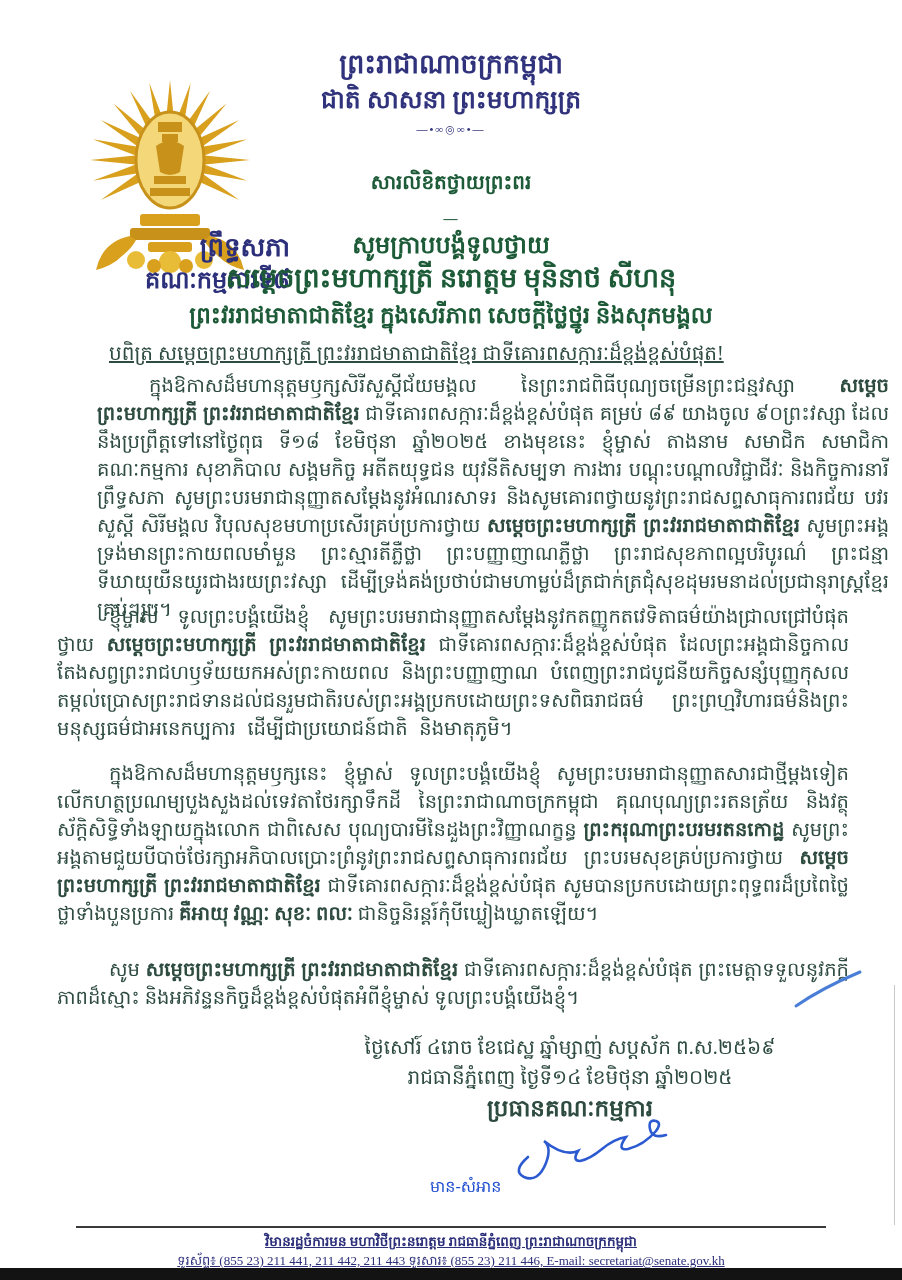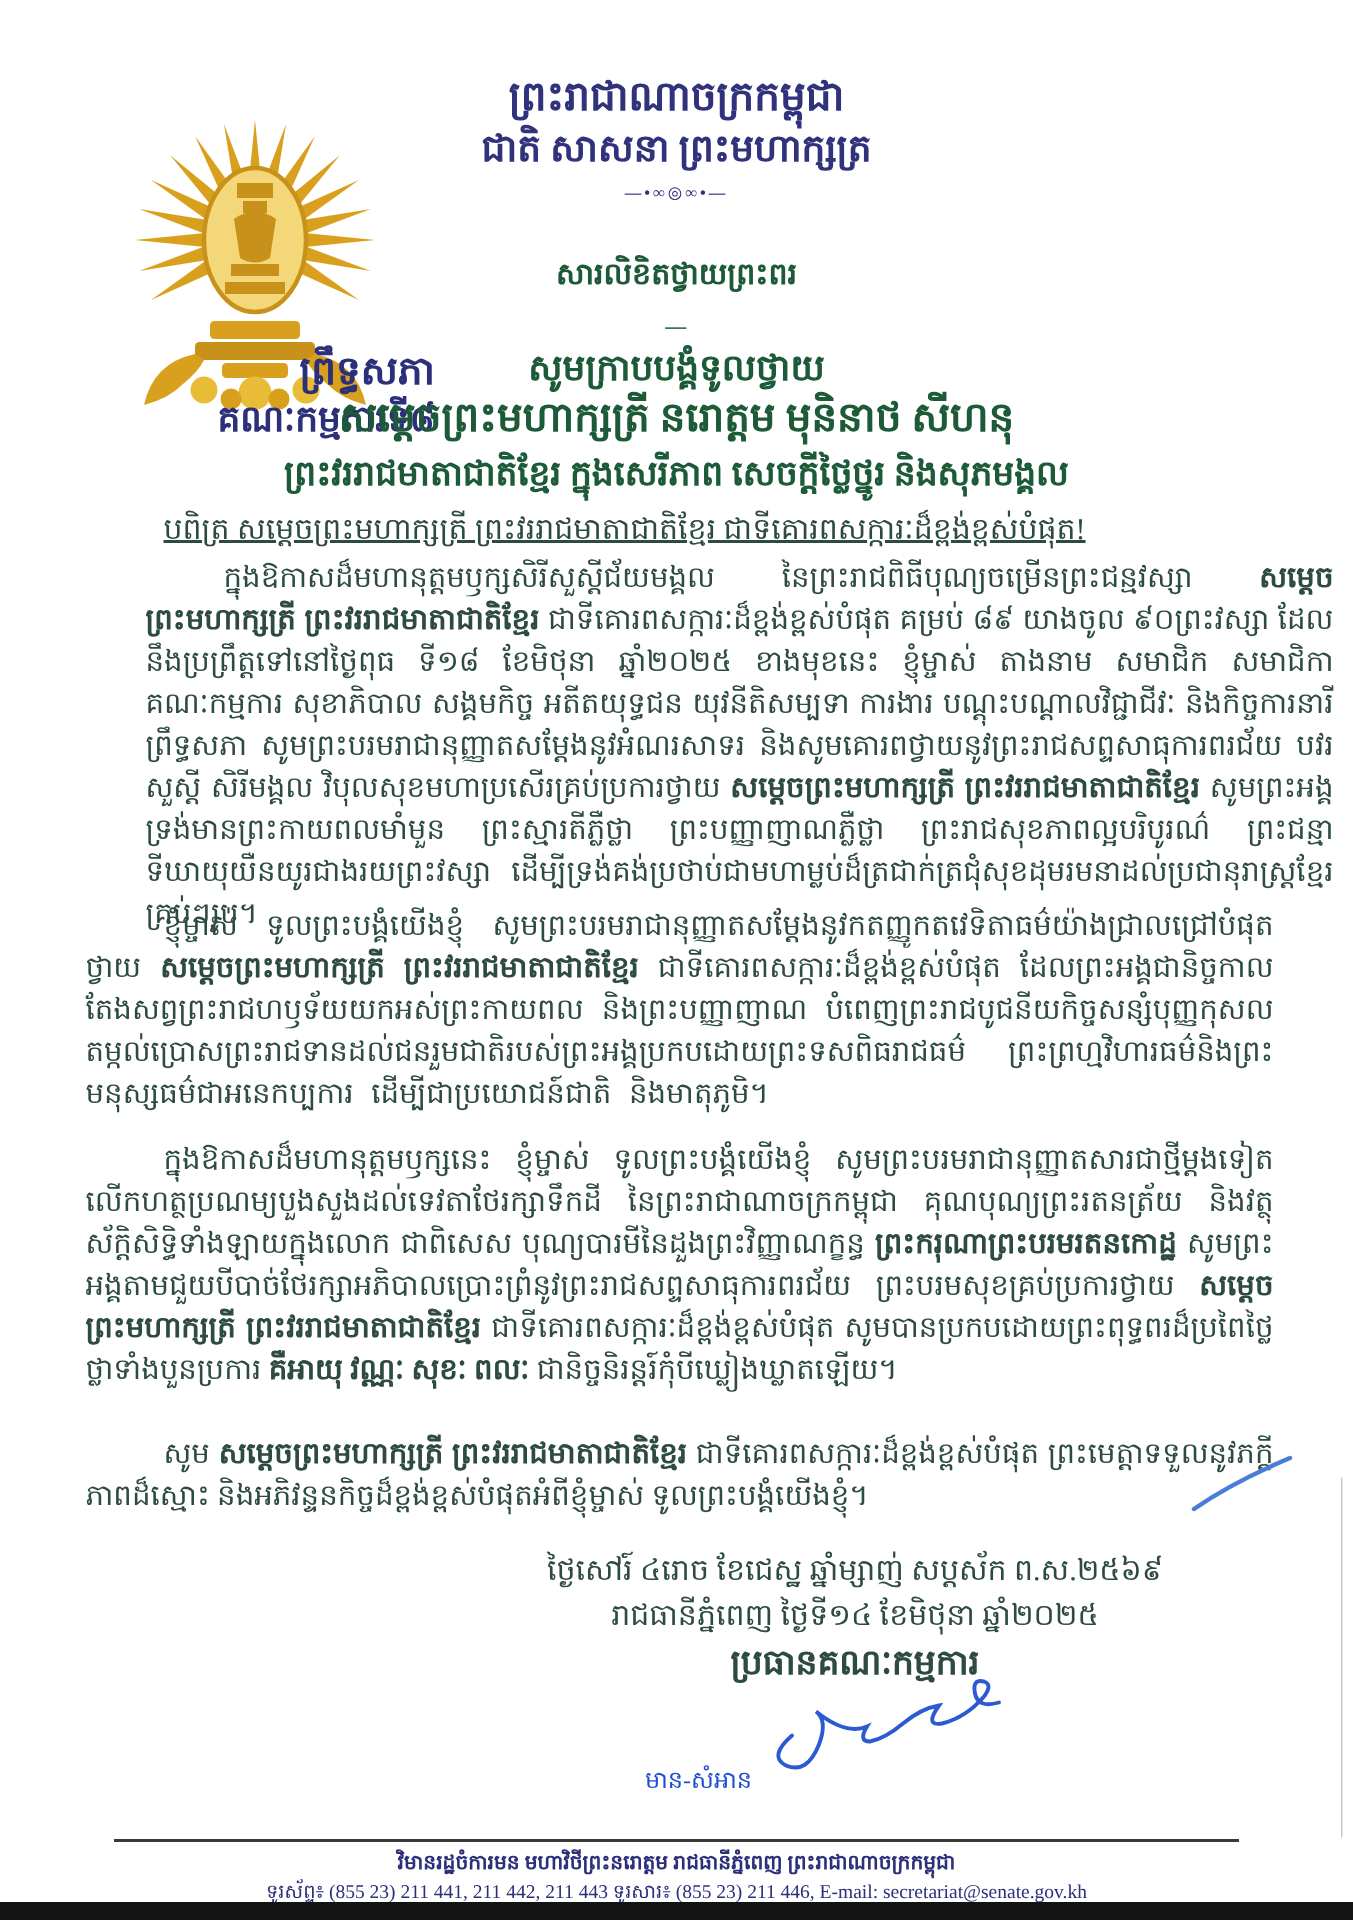--- a/index.html
+++ b/index.html
@@ -40,21 +40,21 @@
   
   .tick{position:absolute;left:792px;top:968px;width:72px;height:42px;}
   
   .closing{position:absolute;left:300px;top:1032px;width:540px;text-align:center;}
   .closing-lunar,.closing-greg{font-size:20px;line-height:30px;color:#2e4b40;}
   .signer-title{font-size:23px;line-height:34px;color:#2e4b40;font-weight:bold;}
   .signature{position:absolute;left:500px;top:1105px;width:190px;height:80px;}
   .signer-name{position:absolute;left:430px;top:1176px;width:280px;text-align:left;color:#1f4fd0;font-weight:normal;font-size:16px;}
   
   .footer-rule{position:absolute;left:76px;top:1226px;width:750px;height:2px;background:#3a3a3a;}
-  .footer{position:absolute;left:0;top:1232px;width:100%;text-align:center;color:#2c2f7a;}
+  .footer{position:absolute;left:0;top:1232px;width:100%;text-align:center;color:#2c2f7a;text-decoration:underline;}
   .footer-address{font-size:13.5px;line-height:19px;font-weight:bold;}
   .footer-contact{font-size:13px;line-height:19px;}
   .bottom-bar{position:absolute;left:0;top:1268px;width:100%;height:12px;background:#131313;}
   .edge-line{position:absolute;right:7px;top:985px;width:1px;height:240px;background:#c9c9c9;}
 </style>
 </head>
 <body>
 
 <div class="page">
 

